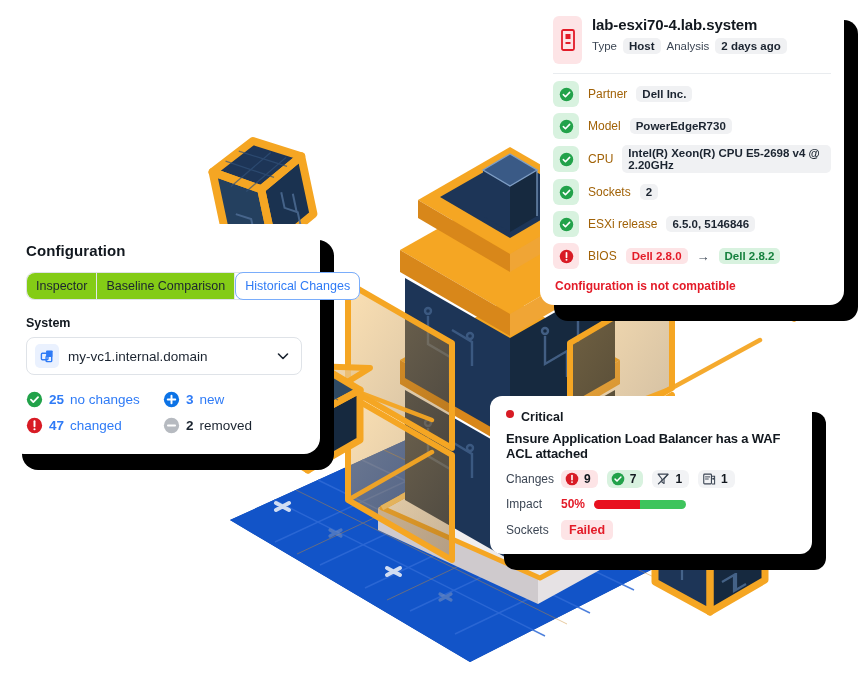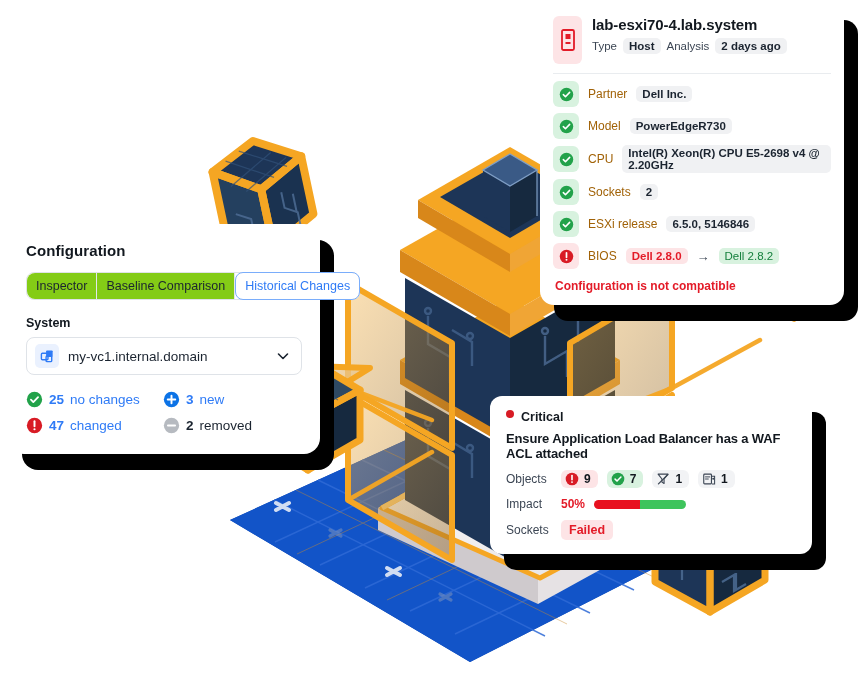--- a/index.html
+++ b/index.html
@@ -123,21 +123,21 @@
   }
   .hr { height: 1px; background: #e9ecef; margin: 9px 0 4px 0; }
   .row { display: flex; align-items: center; gap: 9px; padding: 3px 0; }
   .sq {
     width: 26px; height: 26px; border-radius: 6px;
     display: flex; align-items: center; justify-content: center; flex: none;
   }
   .sq.ok { background: #d8f2df; }
   .sq.err { background: #fde4e6; }
   .rlabel { font-size: 12px; color: #a16207; }
-  .chip-g { background: #d8f2df; color: #15803d; border-radius: 5px; padding: 2px 6px; font-size: 11.5px; font-weight: normal; }
+  .chip-g { background: #d8f2df; color: #15803d; border-radius: 5px; padding: 2px 6px; font-size: 11.5px; font-weight: bold; }
   .chip-r { background: #fde4e6; color: #e31b28; border-radius: 5px; padding: 2px 6px; font-size: 11.5px; font-weight: bold; }
   .arrow { font-size: 13px; color: #3c4654; }
   .warn-txt { font-size: 12px; font-weight: bold; color: #e31b28; margin: 7px 0 2px 2px; }
 
   
   #crit-card {
     left: 490px; top: 396px;
     width: 322px;
     border-radius: 12px;
     padding: 14px 14px 14px 16px;
@@ -555,21 +555,21 @@
 
   <div class="card" id="crit-card">
     <div class="crit-head">
       <span class="dot"></span>
       <span class="crit-sev">Critical</span>
     </div>
 
     <div class="crit-title">Ensure Application Load Balancer has a WAF ACL attached</div>
 
     <div class="crow">
-      <span class="k">Objects</span>
+      <span class="k">Changes</span>
       <span class="pill red">
         <svg width="14" height="14" viewBox="0 0 20 20">
             <circle cx="10" cy="10" r="9" fill="#d81b25"></circle>
             <path d="M10 5 V11" stroke="#fff" stroke-width="2.3" stroke-linecap="round"></path>
             <circle cx="10" cy="14.4" r="1.3" fill="#fff"></circle>
           </svg>
         <span>9</span>
       </span>
       <span class="pill grn">
         <svg width="14" height="14" viewBox="0 0 20 20">

